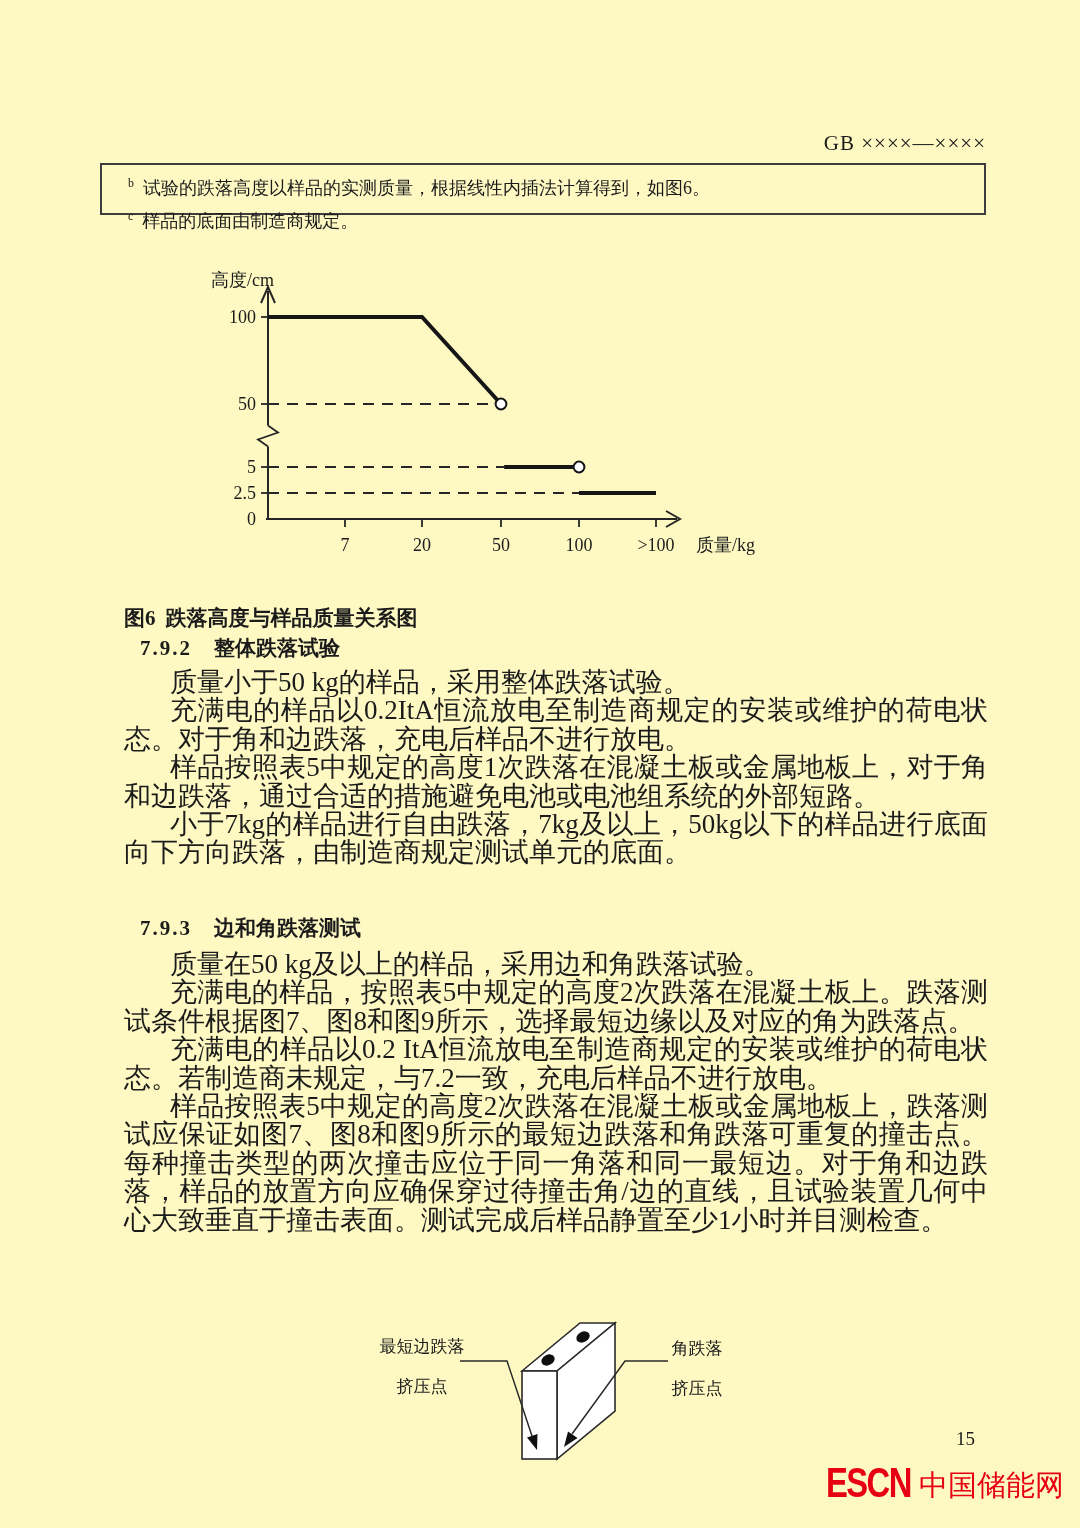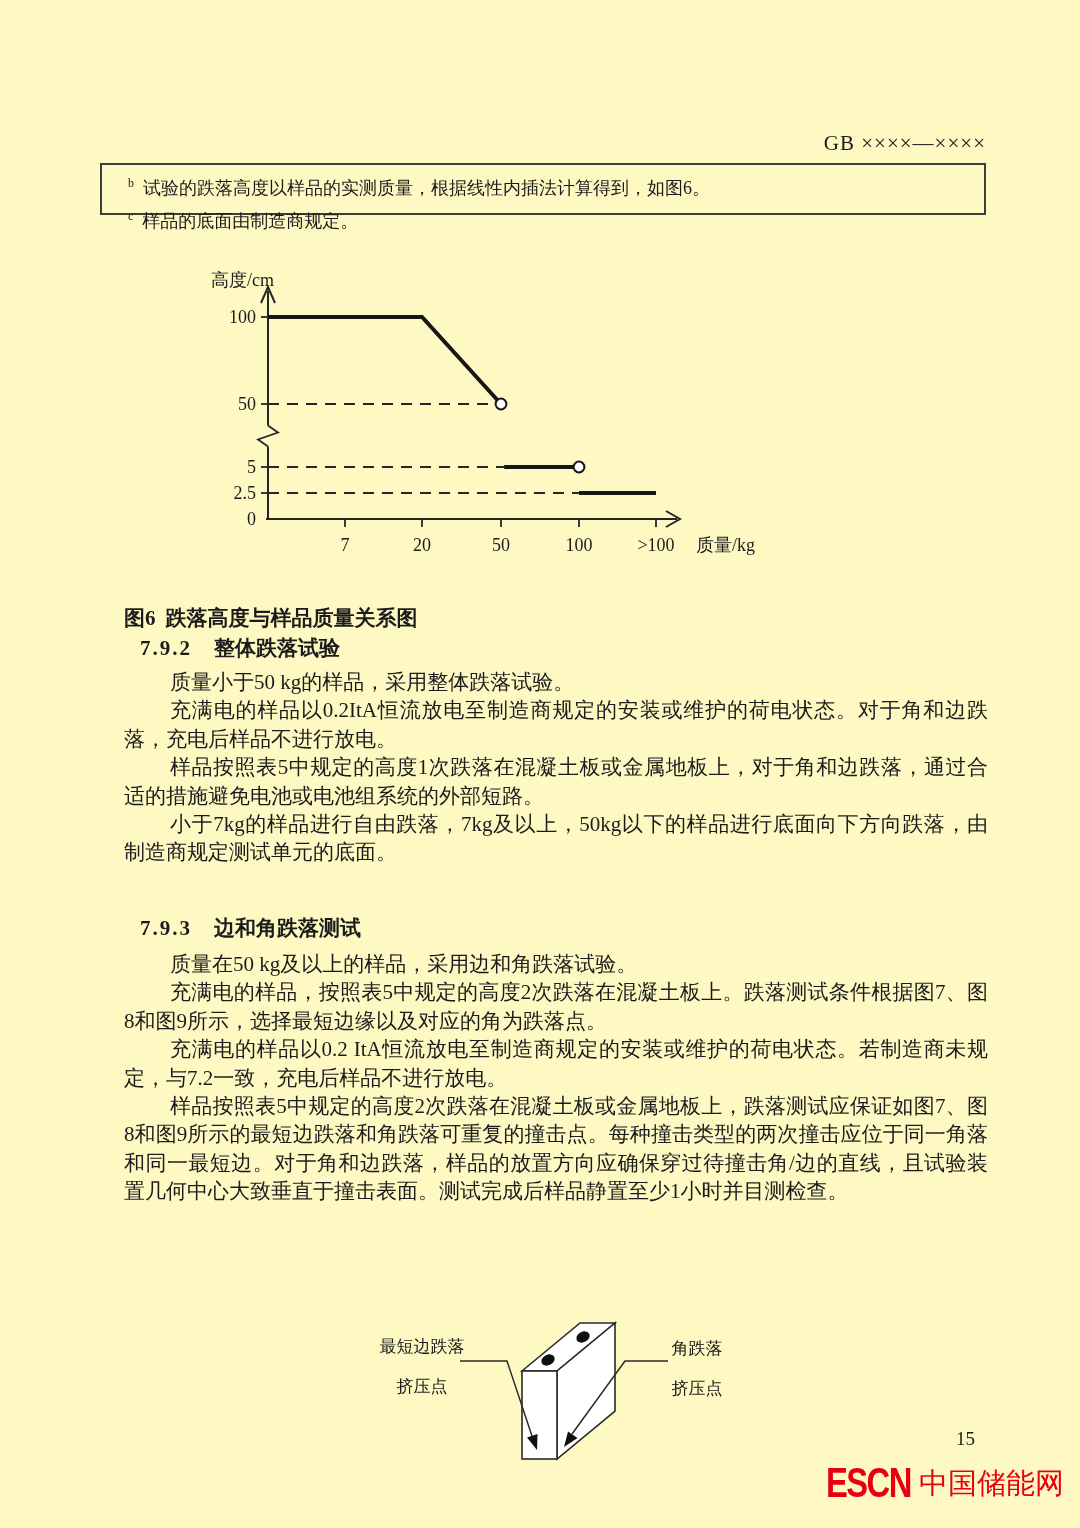--- a/index.html
+++ b/index.html
@@ -18,32 +18,32 @@
 
   .fig-caption{position:absolute;left:124px;top:604px;width:864px;
                font-weight:bold;font-size:21px;}
   .fig-caption .cap-label{margin-right:10px;}
 
   .sec-h{position:absolute;left:140px;font-size:21px;font-weight:bold;white-space:nowrap;}
   .sec-h .sec-num{margin-right:22px;letter-spacing:2px;}
   .h-792{top:634px;}
   .h-793{top:914px;}
 
-  .sec-body{position:absolute;left:124px;width:864px;font-size:21px;line-height:28.4px;
+  .sec-body{position:absolute;left:124px;width:864px;font-size:27px;line-height:28.4px;
             text-align:justify;}
   .b-792{top:668px;}
   .b-793{top:950px;}
   .sec-body p{margin:0;text-indent:46px;}
 
   .fig7-wrap{position:absolute;left:360px;top:1308px;width:390px;height:185px;text-align:center;}
   .fig7-wrap text{font-size:17px;}
 
   .page-num{position:absolute;left:956px;top:1428px;font-size:19px;}
 
-  .logo{position:absolute;right:16px;top:1466px;display:flex;align-items:center;color:#e60012;
+  .logo{position:absolute;right:16px;top:1466px;display:flex;align-items:flex-end;color:#e60012;
         font-family:"Liberation Sans","DejaVu Sans",sans-serif;white-space:nowrap;}
   .logo-latin{display:inline-block;font-weight:800;font-size:42px;line-height:34px;
               letter-spacing:-2px;transform:scaleX(.78);transform-origin:left bottom;}
   .logo-cn{display:inline-block;font-weight:400;font-size:29px;line-height:30px;margin-left:-16px;}
 </style>
 </head>
 <body>
 
 <div class="page">
 

